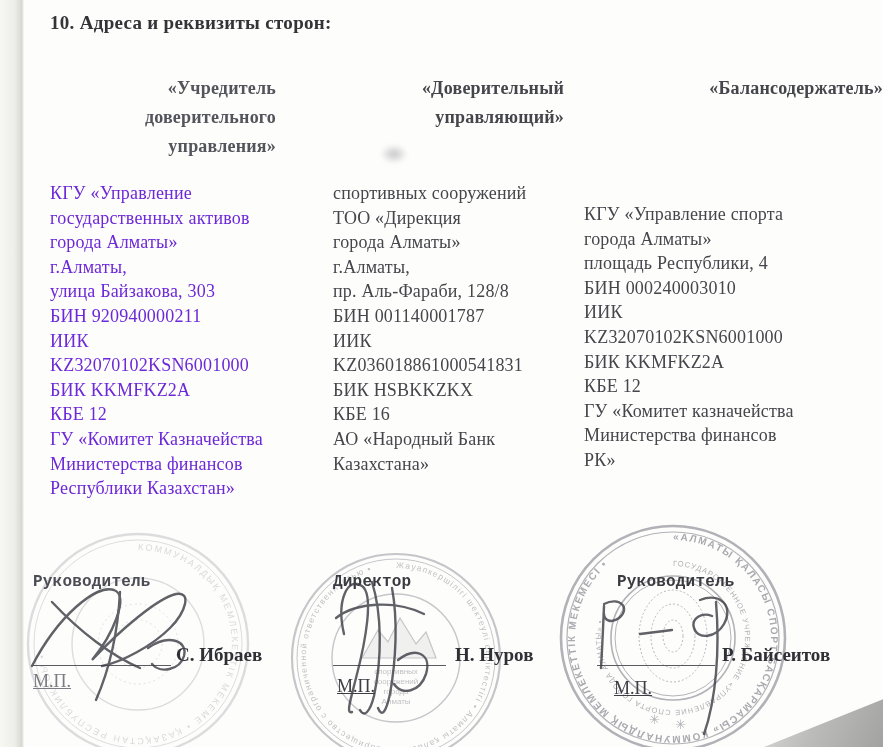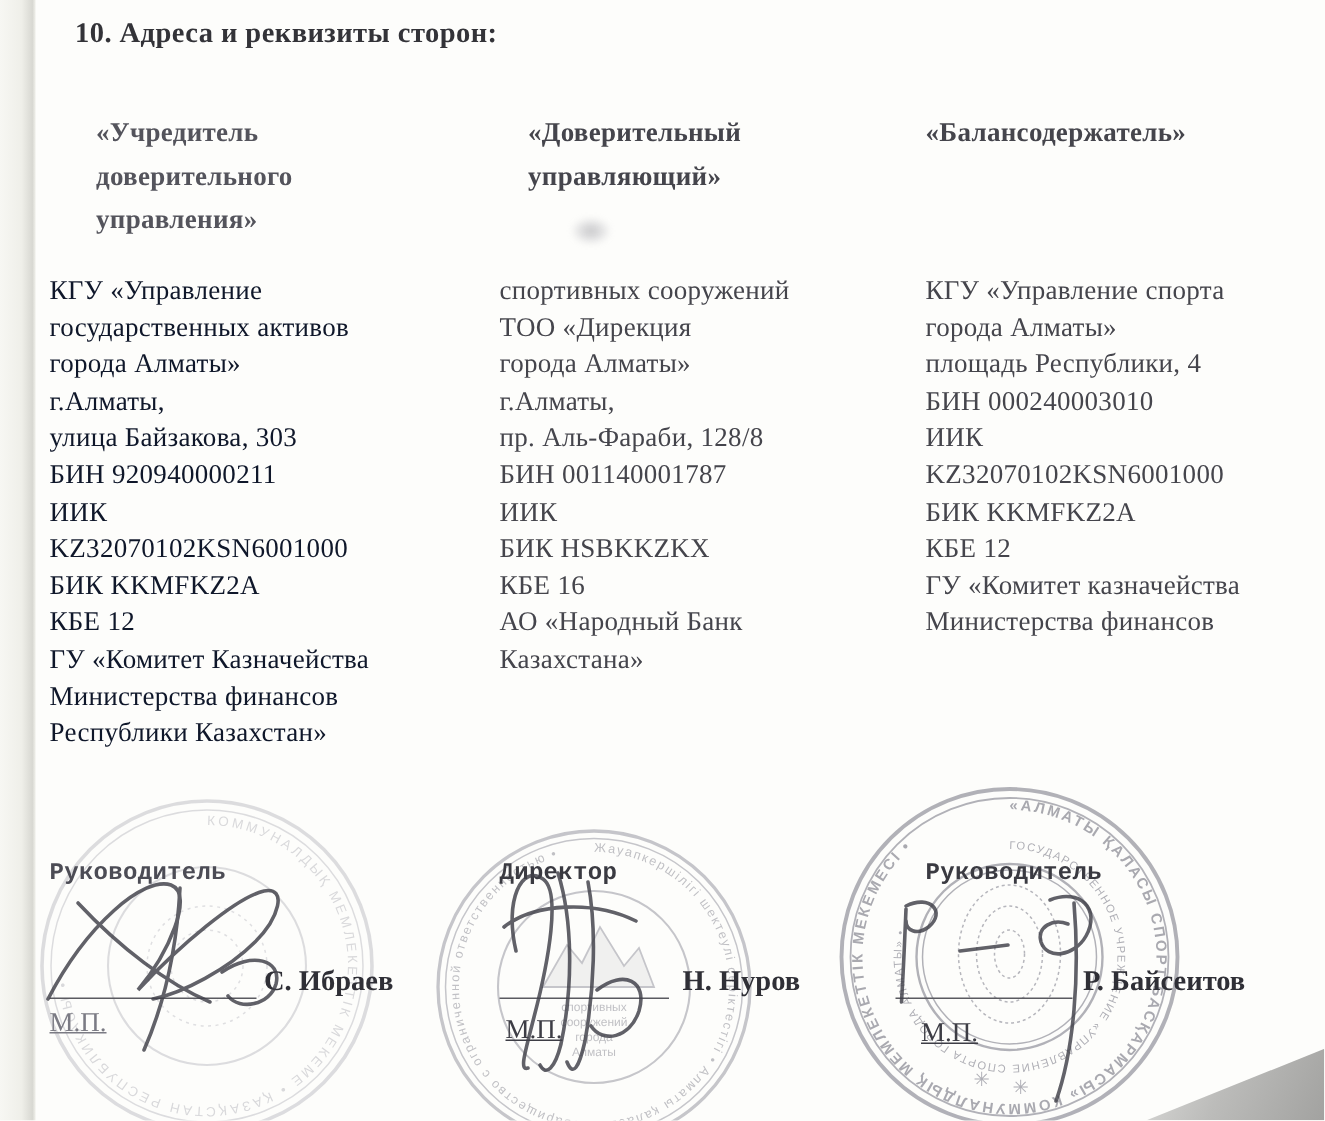--- a/index.html
+++ b/index.html
@@ -13,33 +13,33 @@
   .edge-strip{
     position:absolute;left:0;top:0;width:24px;height:747px;
     background:linear-gradient(to right,#f7f7f3 0%,#efefe9 60%,#d8d8d2 90%,#e9e9e3 96%,#fbfbf8 100%);
   }
   .title{
     position:absolute;left:50px;top:12px;width:833px;
     text-align:left;font-weight:bold;font-size:19px;color:#333338;
     letter-spacing:.3px;
   }
   .role{
-    position:absolute;top:74px;text-align:left;font-weight:bold;
+    position:absolute;top:74px;text-align:right;font-weight:bold;
     font-size:18px;line-height:29px;color:#45454c;letter-spacing:.2px;
   }
   .role.r1{left:64px;width:212px;color:#54545c;}
   .role.r2{left:352px;width:212px;}
   .role.r3{left:617px;width:266px;}
   .addr{
     position:absolute;top:181px;font-size:18px;line-height:24.6px;
     letter-spacing:.2px;color:#45454c;
   }
-  .addr.a1{left:33px;width:288px;color:#0f172a;}
+  .addr.a1{left:50px;width:288px;color:#6d28d9;}
   .addr.a2{left:333px;width:250px;}
-  .addr.a3{left:617px;width:266px;}
+  .addr.a3{left:584px;width:266px;margin-top:21px;}
   .signer-title{
     position:absolute;top:573px;font-weight:bold;font-size:16px;
     color:#3a3a41;letter-spacing:.2px;font-family:Liberation Mono, monospace;
   }
   .signer-title.s1{left:33px;color:#4c4c55;}
   .signer-title.s2{left:333px;}
   .signer-title.s3{left:617px;}
   .sig-line{position:absolute;top:665px;border-top:1.6px solid #5a5a60;}
   .sig-line.l1{left:33px;width:138px;}
   .sig-line.l2{left:333px;width:113px;}
@@ -98,36 +98,38 @@
       <div>Республики Казахстан»</div>
     </div>
   <div class="addr a2">
       <div>спортивных сооружений</div>
       <div>ТОО «Дирекция</div>
       <div>города Алматы»</div>
       <div>г.Алматы,</div>
       <div>пр. Аль-Фараби, 128/8</div>
       <div>БИН 001140001787</div>
       <div>ИИК</div>
+      <div>KZ036018861000541831</div>
       <div>БИК HSBKKZKX</div>
       <div>КБЕ 16</div>
       <div>АО «Народный Банк</div>
       <div>Казахстана»</div>
     </div>
   <div class="addr a3">
       <div>КГУ «Управление спорта</div>
       <div>города Алматы»</div>
       <div>площадь Республики, 4</div>
       <div>БИН 000240003010</div>
       <div>ИИК</div>
       <div>KZ32070102KSN6001000</div>
       <div>БИК KKMFKZ2A</div>
       <div>КБЕ 12</div>
       <div>ГУ «Комитет казначейства</div>
       <div>Министерства финансов</div>
+      <div>РК»</div>
     </div>
 
   <svg class="stamp" style="left:18px;top:524px;opacity:.32;" width="240" height="240" viewBox="0 0 240 240">
     <circle cx="120" cy="120" r="110" fill="none" stroke="#9a9aa4" stroke-width="2.4"></circle>
     <circle cx="120" cy="120" r="104" fill="none" stroke="#9a9aa4" stroke-width="1"></circle>
     <circle cx="120" cy="120" r="66" fill="none" stroke="#9a9aa4" stroke-width="1.4"></circle>
     <defs>
         <path id="ring1" d="M120,26 a94,94 0 1,1 -0.1,0"></path>
       </defs>
     <text class="stamp-ring-text" font-size="9" fill="#8e8e99" letter-spacing="2">

